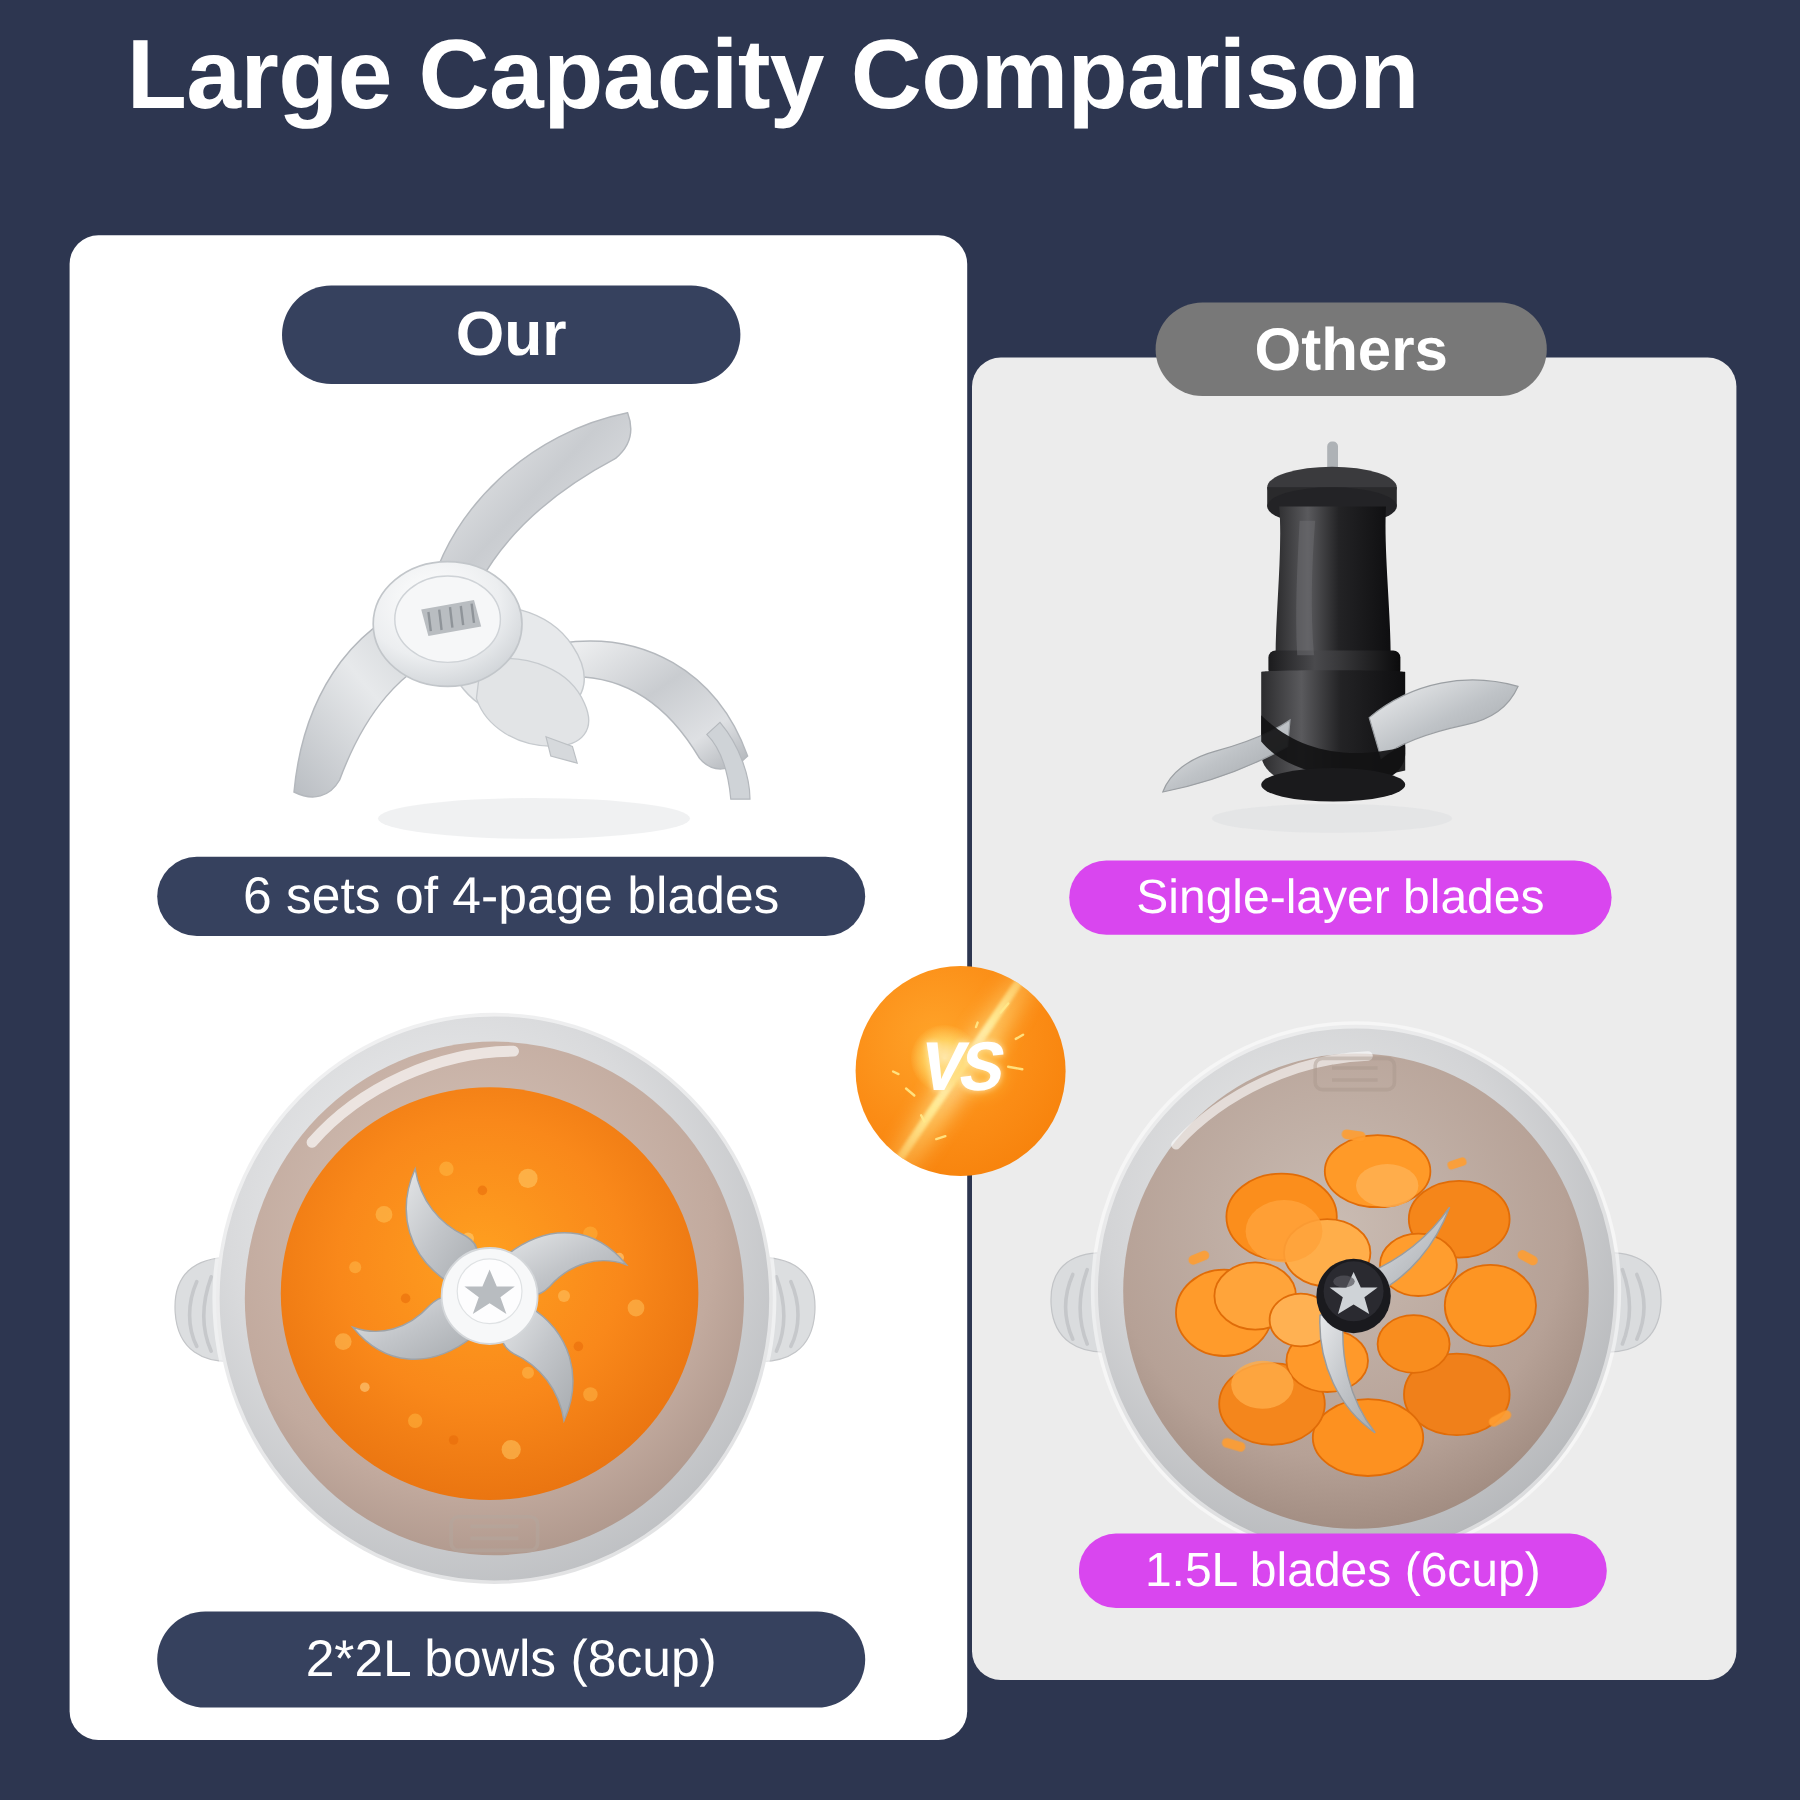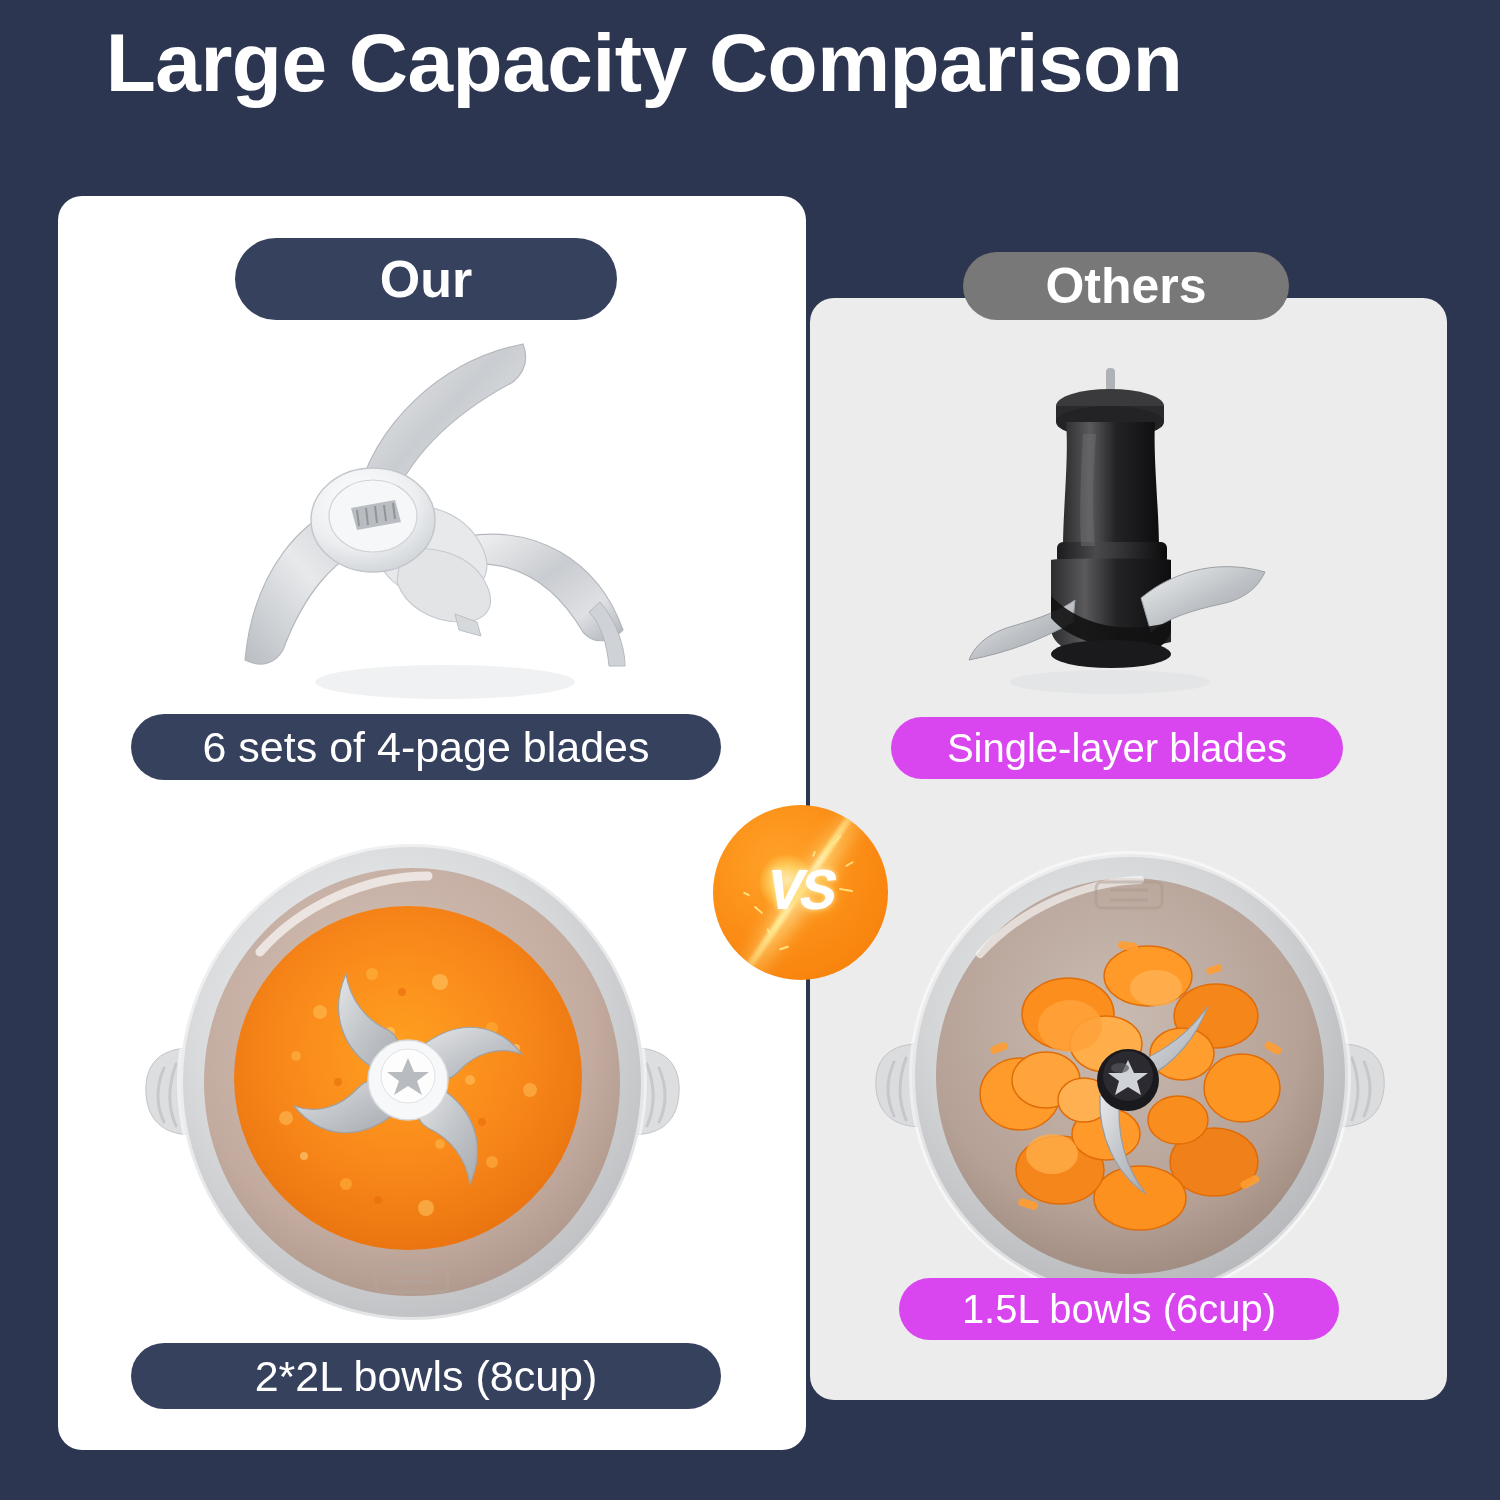--- a/index.html
+++ b/index.html
@@ -35,34 +35,34 @@
   
   .badge{
     position:absolute;display:flex;align-items:center;justify-content:center;
     color:#fff;font-weight:bold;border-radius:999px;z-index:6;text-align:right;
   }
   .badge-our{
     left:235px;top:238px;width:382px;height:82px;
     background:#36415e;font-size:52px;
   }
   .badge-others{
-    left:963px;top:252px;width:326px;height:68px;
+    left:963px;top:252px;width:326px;height:78px;
     background:#787878;font-size:50px;
   }
 
   
   .pill{
     position:absolute;display:flex;align-items:center;justify-content:center;
     color:#fff;border-radius:999px;z-index:6;font-weight:normal;
   }
   .pill-dark{background:#36415e;}
   .pill-gray{background:#d946ef;}
   .pill-blades-our{left:131px;top:714px;width:590px;height:66px;font-size:43px;}
   .pill-blades-others{left:891px;top:717px;width:452px;height:62px;font-size:40px;}
-  .pill-bowl-our{left:131px;top:1343px;width:590px;height:66px;font-size:43px;}
+  .pill-bowl-our{left:131px;top:1343px;width:590px;height:80px;font-size:43px;}
   .pill-bowl-others{left:899px;top:1278px;width:440px;height:62px;font-size:40px;}
 
   
   .vs-wrap{
     position:absolute;left:713px;top:805px;width:175px;height:175px;z-index:10;
   }
   .vs-circle{
     position:absolute;inset:0;border-radius:50%;
     background:radial-gradient(circle at 38% 34%, #ffa329 0%, #fb8c15 52%, #f47c06 100%);
     overflow:hidden;
@@ -366,21 +366,21 @@
     </g>
   </svg>
 </div>
 
 <div class="badge badge-our">Our</div>
 <div class="badge badge-others">Others</div>
 
 <div class="pill pill-dark pill-blades-our">6 sets of 4-page blades</div>
 <div class="pill pill-gray pill-blades-others">Single-layer blades</div>
 <div class="pill pill-dark pill-bowl-our">2*2L bowls (8cup)</div>
-<div class="pill pill-gray pill-bowl-others">1.5L bowls (6cup)</div>
+<div class="pill pill-gray pill-bowl-others">1.5L blades (6cup)</div>
 
 <div class="vs-wrap">
   <div class="vs-circle">
     <div class="vs-streak b"></div>
     <div class="vs-streak"></div>
     <div class="vs-glow"></div>
     <span class="spark" style="left:118px;top:34px;width:12px;height:2px;transform:rotate(-50deg);"></span>
     <span class="spark" style="left:132px;top:58px;width:9px;height:2px;transform:rotate(-30deg);"></span>
     <span class="spark" style="left:126px;top:84px;width:14px;height:2px;transform:rotate(10deg);"></span>
     <span class="spark" style="left:40px;top:104px;width:11px;height:2px;transform:rotate(40deg);"></span>

